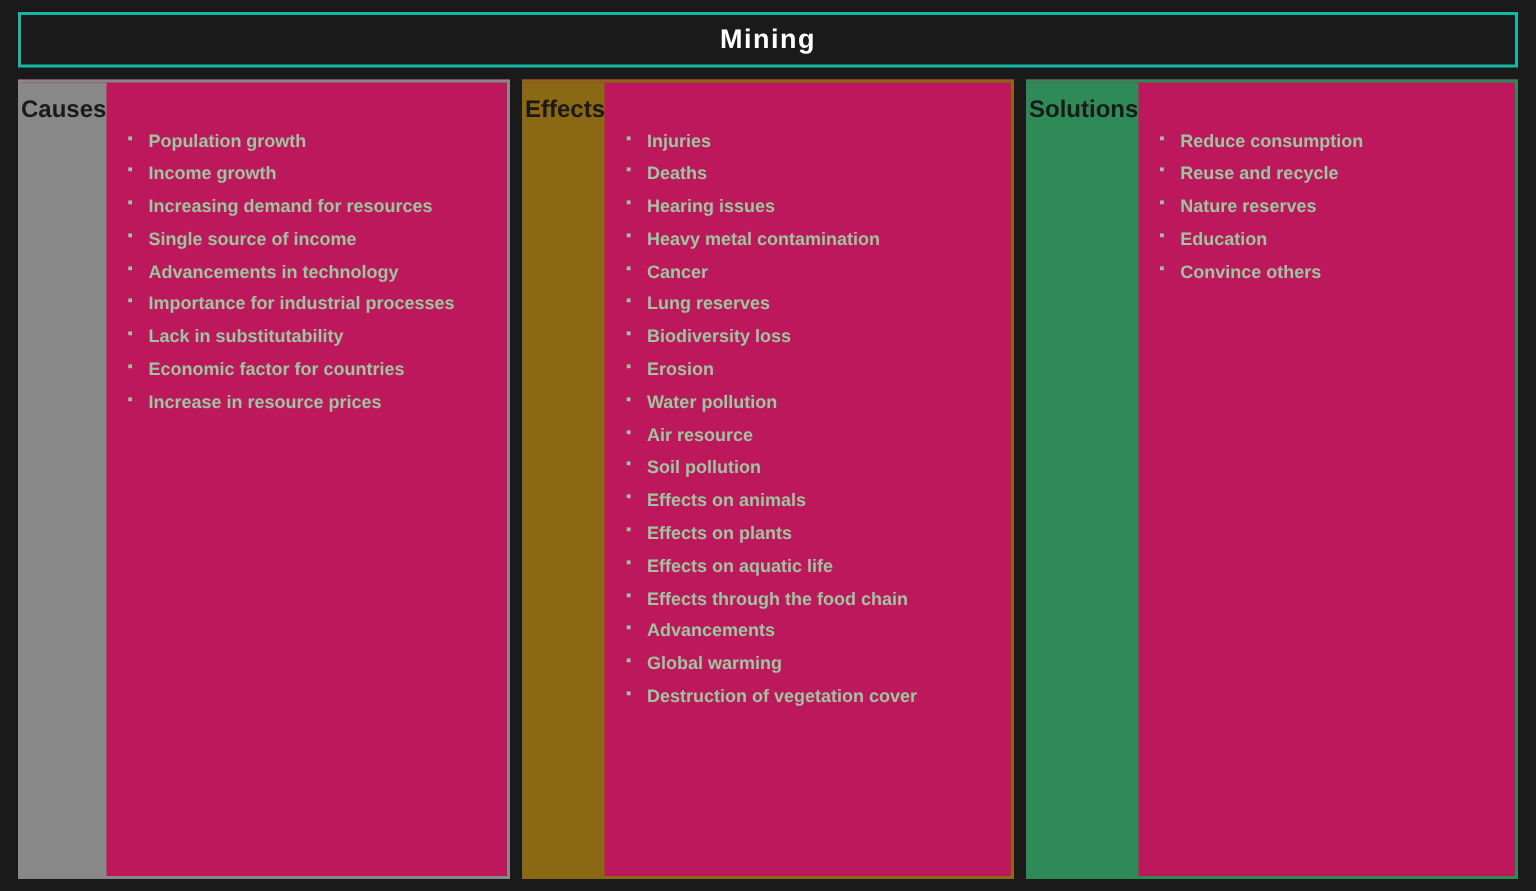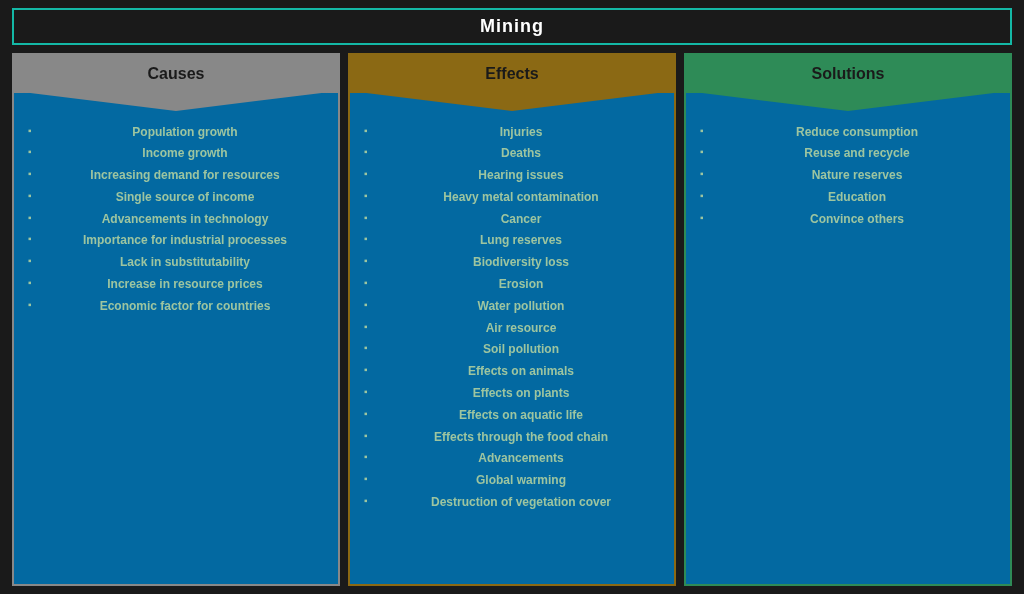--- a/index.html
+++ b/index.html
@@ -36,23 +36,23 @@
       display: flex;
       width: 100%;
       gap: 8px;
       flex: 1;
       min-height: 0;
     }
 
     .column {
       flex: 1;
       display: flex;
-      flex-direction: column;
+      flex-direction: row;
       border: 2px solid;
-      background: #0369a1;
+      background: #be185d;
       overflow: hidden;
     }
 
     .column.causes {
       border-color: #888888;
     }
 
     .column.effects {
       border-color: #8b6914;
     }
@@ -93,21 +93,20 @@
       right: 0;
       height: 20px;
       background: inherit;
       clip-path: polygon(0 0, 50% 100%, 100% 0);
     }
 
     .column-body {
       padding: 28px 10px 10px 14px;
       flex: 1;
       overflow-y: auto;
-      text-align: center;
     }
 
     .column-body ul {
       list-style: none;
       padding: 0;
     }
 
     .column-body ul li {
       color: #3cb371;
       font-size: 12px;
@@ -160,22 +159,22 @@
       <div class="column-header">Causes</div>
       <div class="column-body">
         <ul>
           <li>Population growth</li>
           <li>Income growth</li>
           <li>Increasing demand for resources</li>
           <li>Single source of income</li>
           <li>Advancements in technology</li>
           <li>Importance for industrial processes</li>
           <li>Lack in substitutability</li>
+          <li>Economic factor for countries</li>
           <li>Increase in resource prices</li>
-          <li>Economic factor for countries</li>
         </ul>
       </div>
     </div>
     <div class="column effects">
       <div class="column-header">Effects</div>
       <div class="column-body">
         <ul>
           <li>Injuries</li>
           <li>Deaths</li>
           <li>Hearing issues</li>

